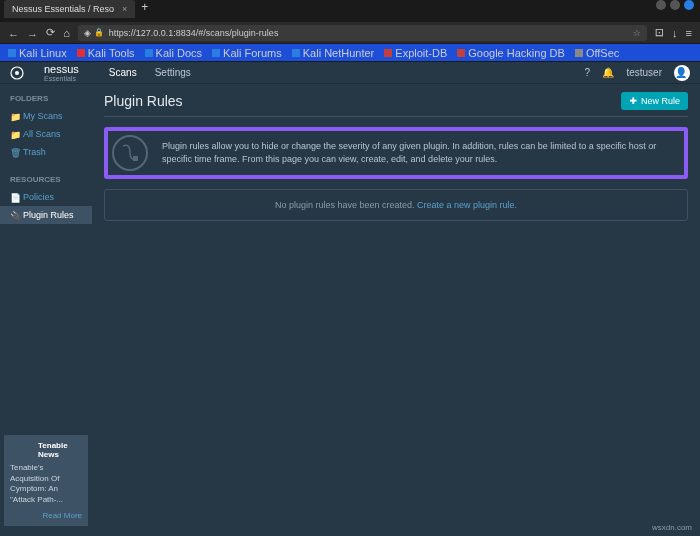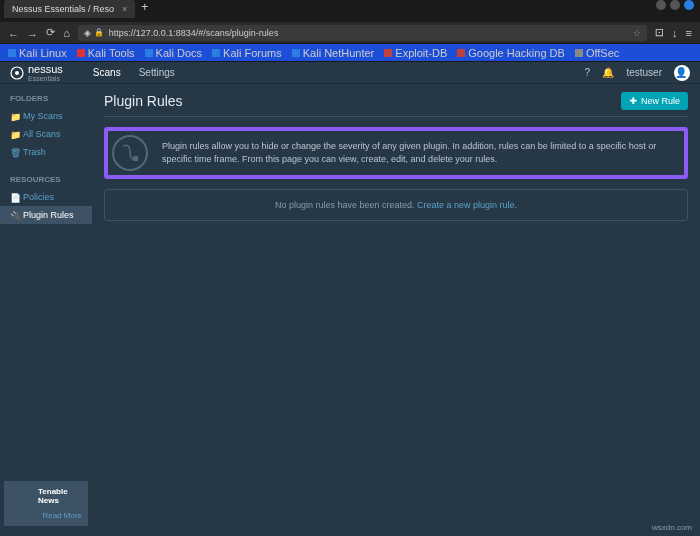--- a/index.html
+++ b/index.html
@@ -19,21 +19,21 @@
 .url-bar .lock { color: #999; margin-right: 4px; font-size: 8px; }
 .url-bar .star { margin-left: auto; color: #999; }
 .bar-icon { color: #ccc; font-size: 11px; cursor: pointer; }
 
 .bookmarks { height: 18px; background: #1d4ed8; display: flex; align-items: center; padding: 0 8px; gap: 10px; font-size: 11px; color: #ccc; border-bottom: 1px solid #1a1a1a; }
 .bm { display: flex; align-items: center; gap: 3px; cursor: pointer; }
 .bm-ico { width: 8px; height: 8px; display: inline-block; }
 
 
 .app-header { height: 22px; background: #263746; display: flex; align-items: center; padding: 0 10px; border-bottom: 1px solid #1e2c38; }
-.logo { display: flex; align-items: center; gap: 4px; color: #fff; font-size: 11px; }
+.logo { display: flex; align-items: center; gap: 20px; color: #fff; font-size: 11px; }
 .logo-sub { font-size: 7px; color: #8a9aa8; display: block; }
 .nav-items { margin-left: 30px; display: flex; gap: 18px; }
 .nav-item { color: #bcc8d2; font-size: 10px; cursor: pointer; }
 .header-right { margin-left: auto; display: flex; align-items: center; gap: 12px; color: #bcc8d2; }
 .avatar { width: 16px; height: 16px; background: #fff; border-radius: 50%; display: flex; align-items: center; justify-content: center; color: #263746; font-size: 10px; }
 
 
 .main { display: flex; height: calc(536px - 22px - 22px - 18px - 22px); }
 .sidebar { width: 92px; background: #263746; padding: 6px 0; display: flex; flex-direction: column; }
 .side-section { color: #7a8a99; font-size: 8px; padding: 4px 10px; text-transform: uppercase; font-weight: bold; }
@@ -171,20 +171,21 @@
         <span class="side-ico">📄</span>
         <span>Policies</span>
       </div>
     <div class="side-item active">
         <span class="side-ico">🔌</span>
         <span>Plugin Rules</span>
       </div>
 
     <div class="news-card">
       <div class="news-title">Tenable News</div>
+      <div class="news-body">Tenable's Acquisition Of Cymptom: An "Attack Path-...</div>
       <div class="news-more">Read More</div>
     </div>
   </div>
 
   <div class="content">
     <div class="page-header">
       <h1 class="page-title">Plugin Rules</h1>
       <button class="new-btn">
         <span>✚</span>
         <span>New Rule</span>

